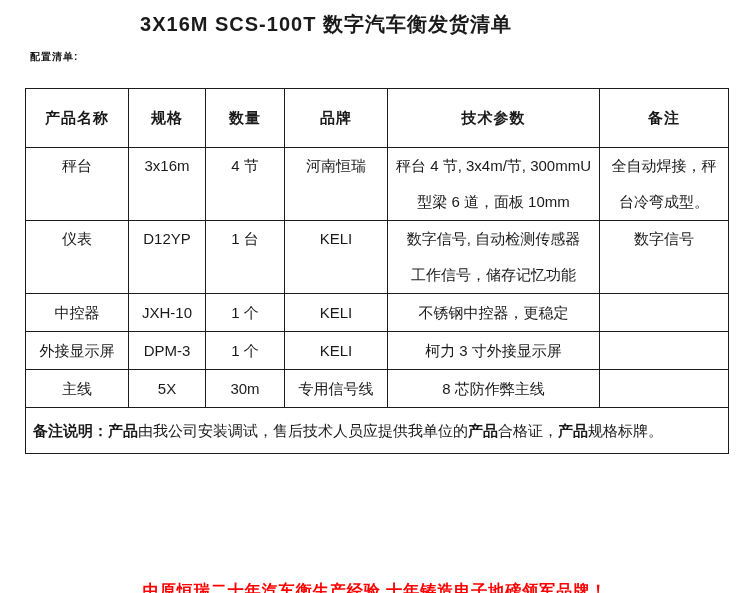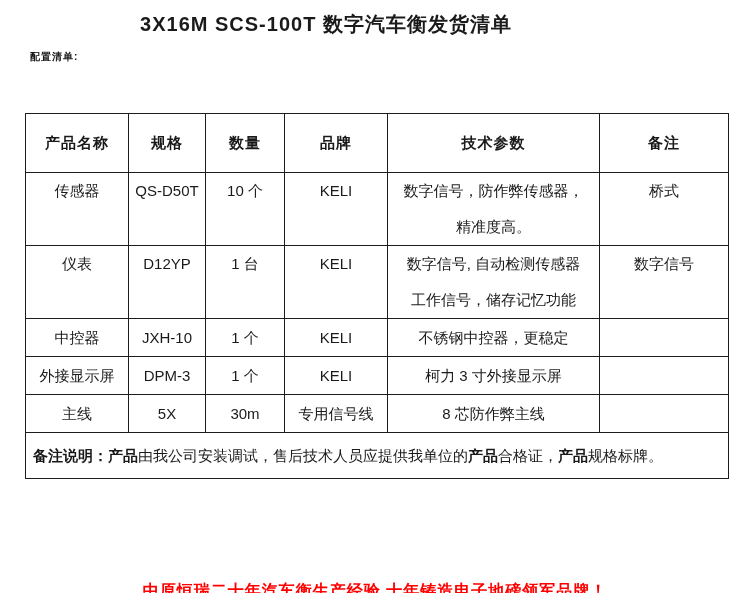--- a/index.html
+++ b/index.html
@@ -14,21 +14,21 @@
   .doc-title {
     position: absolute; top: 11px; left: 0; width: 652px;
     text-align: center;
     font-size: 20px; font-weight: bold; letter-spacing: 1px;
   }
   .doc-subtitle {
     position: absolute; top: 50px; left: 30px;
     font-size: 10px; font-weight: bold; letter-spacing: 1px;
   }
   table.spec {
-    position: absolute; top: 113px; left: 25px;
+    position: absolute; top: 88px; left: 25px;
     width: 703px;
     border-collapse: collapse;
     table-layout: fixed;
   }
   table.spec th, table.spec td {
     border: 1.5px solid #1c1c1c;
     font-size: 15px;
     text-align: center;
     padding: 0 4px;
     white-space: pre-line;
@@ -82,27 +82,28 @@
       <th>产品名称</th>
       <th>规格</th>
       <th>数量</th>
       <th>品牌</th>
       <th>技术参数</th>
       <th>备注</th>
     </tr>
   </thead>
   <tbody>
     <tr class="r-tall">
-      <td>传感器</td>
-      <td>QS-D50T</td>
-      <td>10 个</td>
-      <td>KELI</td>
-      <td>数字信号，防作弊传感器，
-精准度高。</td>
-      <td>桥式</td>
+      <td>秤台</td>
+      <td>3x16m</td>
+      <td>4 节</td>
+      <td>河南恒瑞</td>
+      <td>秤台 4 节, 3x4m/节, 300mmU
+型梁 6 道，面板 10mm</td>
+      <td>全自动焊接，秤
+台冷弯成型。</td>
     </tr>
     <tr class="r-tall">
       <td>仪表</td>
       <td>D12YP</td>
       <td>1 台</td>
       <td>KELI</td>
       <td>数字信号, 自动检测传感器
 工作信号，储存记忆功能</td>
       <td>数字信号</td>
     </tr>

